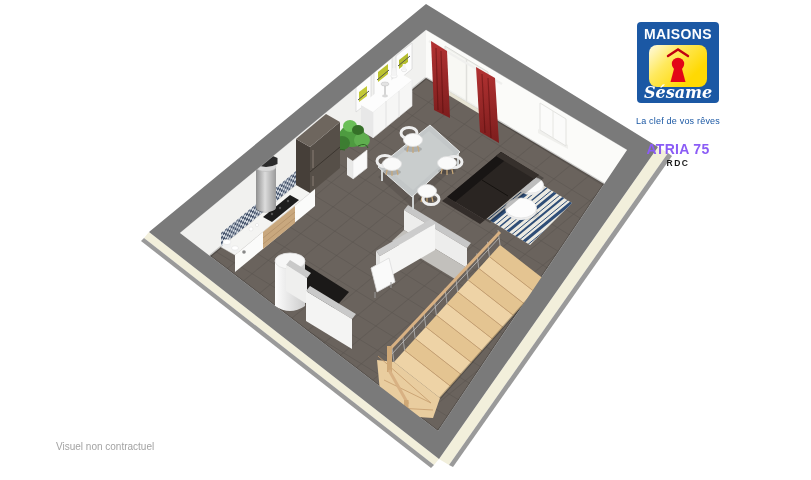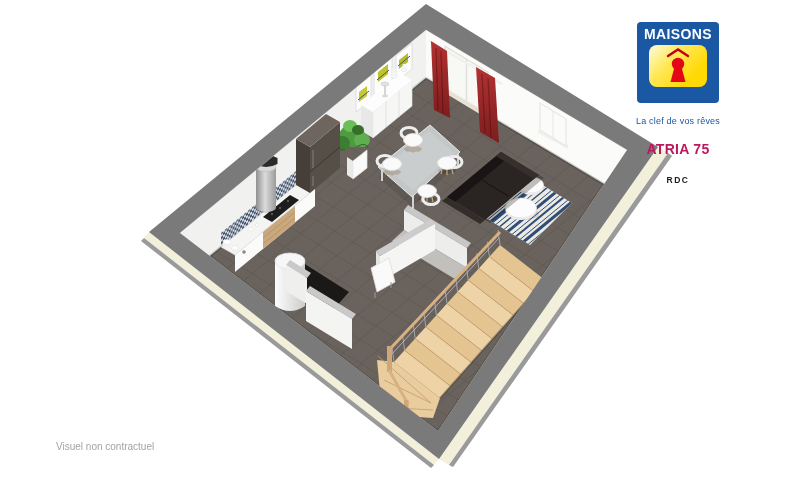--- a/index.html
+++ b/index.html
@@ -9,22 +9,22 @@
 
   
   .logo-panel{position:absolute;right:9px;top:22px;width:94px;text-align:center;}
   .logo-square{position:relative;width:82px;height:81px;margin:0 auto;background:#1b58a4;border-radius:4px;}
   .logo-maisons{color:#ffffff;font-weight:bold;font-size:14px;letter-spacing:.4px;padding-top:4px;}
   .logo-yellow{position:absolute;left:12px;top:23px;width:58px;height:42px;border-radius:8px;
                background:linear-gradient(135deg,#fffbe2 0%,#ffe95e 35%,#ffd903 75%);}
   .logo-sesame{position:absolute;bottom:1px;width:100%;color:#ffffff;
                font-family:"DejaVu Serif",serif;font-style:italic;font-weight:bold;font-size:16px;}
   .logo-tagline{margin-top:13px;color:#1b58a4;font-size:9px;letter-spacing:.2px;}
-  .plan-title{margin-top:15px;color:#be185d;font-weight:bold;font-size:14px;letter-spacing:.3px;}
-  .plan-level{margin-top:18px;color:#1a1a1a;font-weight:bold;font-size:8.5px;letter-spacing:1.5px;}
+  .plan-title{margin-top:15px;color:#8b5cf6;font-weight:bold;font-size:14px;letter-spacing:.3px;}
+  .plan-level{margin-top:1px;color:#1a1a1a;font-weight:bold;font-size:8.5px;letter-spacing:1.5px;}
 
   .disclaimer{position:absolute;left:28px;top:441px;color:#a3a3a3;font-size:10px;margin-left:28px;}
 </style>
 </head>
 <body>
 
 <div id="stage">
 
 <svg id="plan-svg" viewBox="0 0 811 480">
   <defs>
@@ -310,20 +310,21 @@
   <div class="logo-panel">
     <div class="logo-square">
       <div class="logo-maisons">MAISONS</div>
       <div class="logo-yellow">
         <svg width="58" height="42" viewBox="0 0 58 42">
           <path d="M19,11 L29,4.5 L39,11" fill="none" stroke="#c00010" stroke-width="2.4" stroke-linecap="round"></path>
           <circle cx="29" cy="19" r="6.2" fill="#e30617"></circle>
           <path d="M25.5,22 L21.5,37 L36.5,37 L32.5,22 Z" fill="#e30617"></path>
         </svg>
       </div>
+      <div class="logo-sesame">Sésame</div>
     </div>
     <div class="logo-tagline">La clef de vos rêves</div>
     <div class="plan-title">ATRIA 75</div>
     <div class="plan-level">RDC</div>
   </div>
 
   <div class="disclaimer">Visuel non contractuel</div>
 </div>
 
 </body></html>

